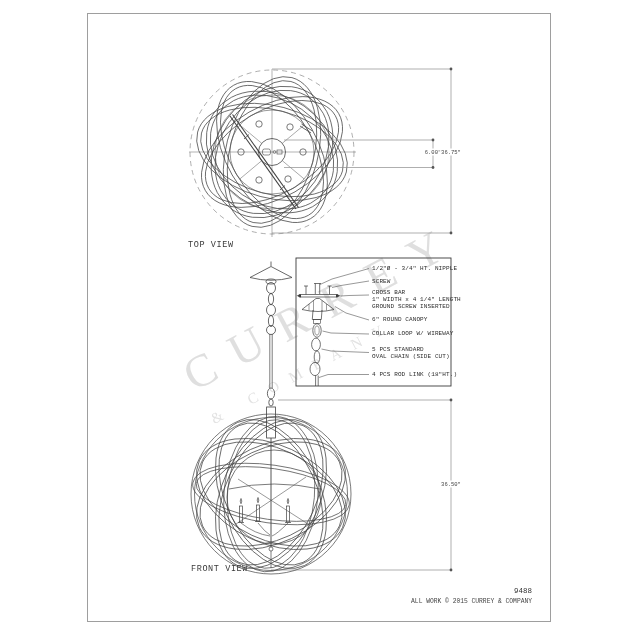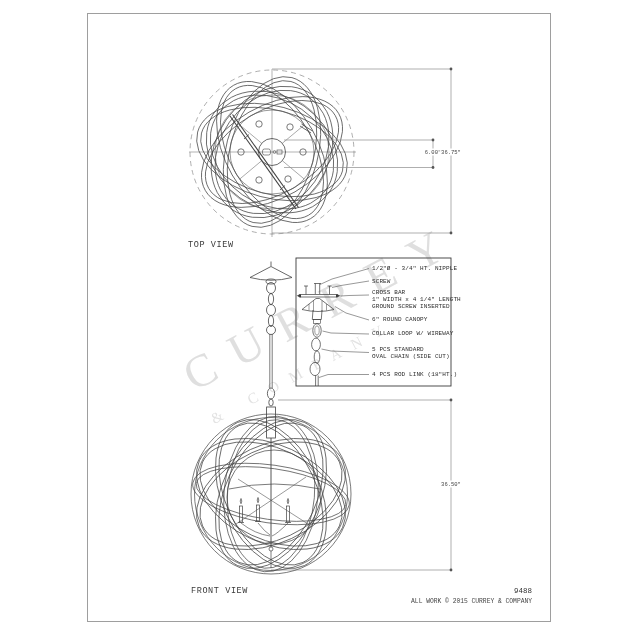--- a/index.html
+++ b/index.html
@@ -205,21 +205,21 @@
         <path d="M369,295 L349,295.5 L340.5,296"></path>
         <path d="M369,320 L346,313 L335,306.5"></path>
         <path d="M369,334 L331,333 L322.5,331"></path>
         <path d="M369,352.5 L331,351 L321.5,349"></path>
         <path d="M369,374.5 L328,374.5 L319,377.5"></path>
       </g>
     </g>
   </svg>
 
   <span class="txt view-label" style="left:188px;top:240px">TOP VIEW</span>
-  <span class="txt view-label" style="left:191px;top:586px">FRONT VIEW</span>
+  <span class="txt view-label" style="left:191px;top:564px">FRONT VIEW</span>
 
   <span class="txt dim" style="left:433px;top:152px">6.00"</span>
   <span class="txt dim" style="left:451px;top:152px">36.75"</span>
   <span class="txt dim" style="left:451px;top:484px">36.50"</span>
 
   <span class="txt lbl" style="left:372px;top:264.5px">1/2"Ø - 3/4" HT. NIPPLE</span>
   <span class="txt lbl" style="left:372px;top:277.5px">SCREW</span>
   <span class="txt lbl" style="left:372px;top:288.5px">CROSS BAR
 1" WIDTH x 4 1/4" LENGTH
 GROUND SCREW INSERTED</span>

